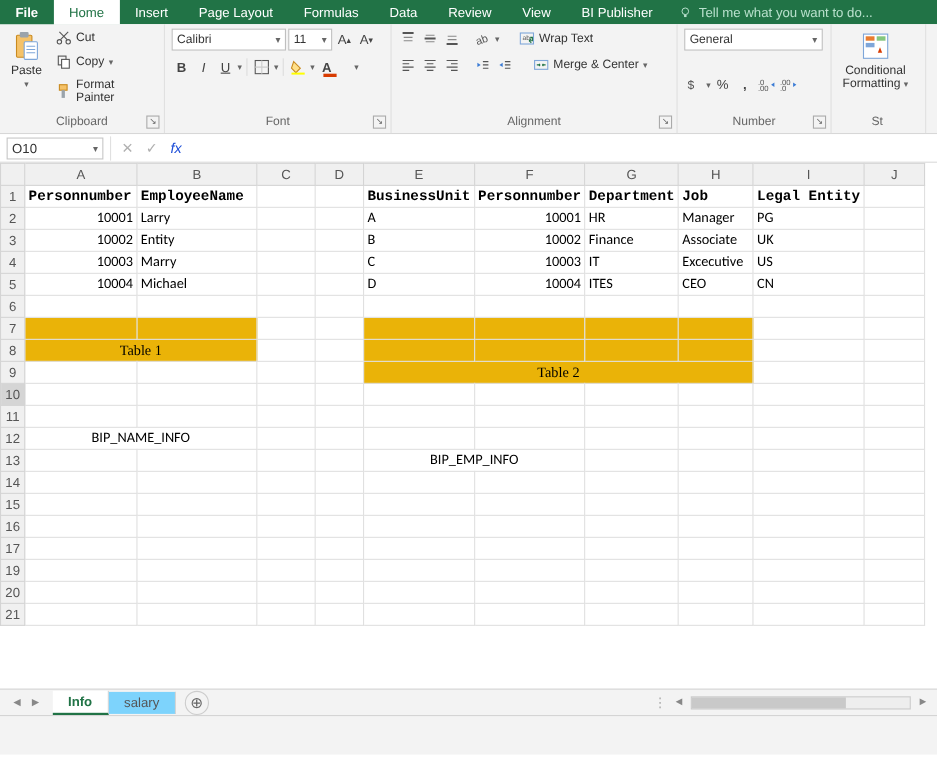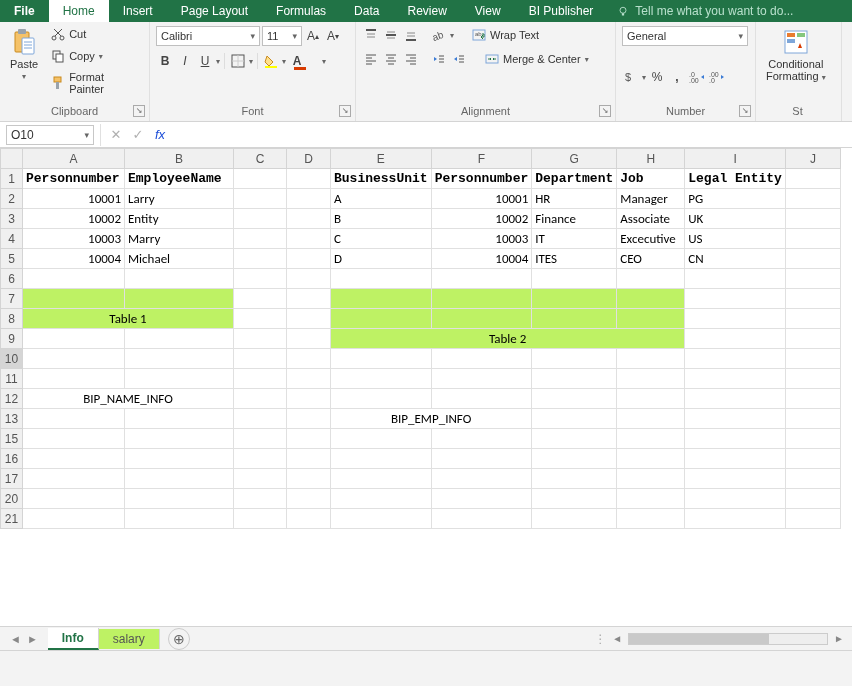--- a/index.html
+++ b/index.html
@@ -43,28 +43,28 @@
   
   .grid-wrap { position: relative; height: 478px; overflow:hidden; background:#fff; }
   table.grid { border-collapse: collapse; table-layout: fixed; }
   .corner { width:22px; height:20px; background:#f0f0f0; border:1px solid #d4d4d4; }
   .colhdr { background:#f0f0f0; border:1px solid #d4d4d4; text-align:center; font-size:12px; color:#555; height:20px; font-weight:normal; }
   .rowhdr { background:#f0f0f0; border:1px solid #d4d4d4; text-align:center; font-size:12px; color:#555; width:22px; font-weight:normal; }
   .rowhdr.active { background:#d5d5d5; }
   td.cell { border:1px solid #e0e0e0; height:20px; font-size:13px; padding:0 3px; overflow:visible; white-space:nowrap; font-family: Calibri, sans-serif; color:#000; }
   td.cell.bold { font-weight:bold;font-family:Liberation Mono, monospace; }
   td.cell.num { text-align:right; }
-  td.cell.orange { background:#bef264; }
+  td.cell.orange { background:#eab308;font-family:Liberation Serif, serif; }
   td.cell.center { text-align:center; }
 
   
   .sheetbar { height:24px; border-top:1px solid #d4d4d4; background:#f3f3f3; display:flex; align-items:center; position:relative; }
   .nav-arrows { display:flex; gap:6px; padding:0 10px; color:#888; }
   .nav-arrows span { cursor:pointer; font-size:11px; }
-  .sheet-tab { padding:3px 14px; font-size:12px; border-right:1px solid #d4d4d4; background:#bef264; cursor:pointer; color:#555; }
+  .sheet-tab { padding:3px 14px; font-size:12px; border-right:1px solid #d4d4d4; background:#7dd3fc; cursor:pointer; color:#555; }
   .sheet-tab.active { background:#fff; color:#217346; border-bottom:2px solid #217346; font-weight:600; }
   .new-sheet { width:22px; height:22px; border:1px solid #ccc; border-radius:11px; margin-left:8px; font-size:14px; color:#666; display:flex; align-items:center; justify-content:center; cursor:pointer; }
   .sheet-scroll { margin-left:auto; display:flex; align-items:center; padding-right:8px; gap:6px; }
   .hscroll { width:200px; height:12px; background:#eee; border:1px solid #ccc; position:relative; }
   .hscroll .thumb { position:absolute; left:0; top:0; bottom:0; width:140px; background:#c9c9c9; }
 
   
   .status { height:36px; background:#f3f3f3; border-top:1px solid #d4d4d4; }
 
   svg { display:block; }
@@ -552,20 +552,33 @@
           <td class="cell"></td>
           <td class="cell"></td>
           <td class="cell"></td>
           <td class="cell center" colspan="2">BIP_EMP_INFO</td>
           <td class="cell"></td>
           <td class="cell"></td>
           <td class="cell"></td>
           <td class="cell"></td>
         </tr>
         <tr>
+          <th class="rowhdr">14</th>
+          <td class="cell"></td>
+          <td class="cell"></td>
+          <td class="cell"></td>
+          <td class="cell"></td>
+          <td class="cell"></td>
+          <td class="cell"></td>
+          <td class="cell"></td>
+          <td class="cell"></td>
+          <td class="cell"></td>
+          <td class="cell"></td>
+        </tr>
+        <tr>
           <th class="rowhdr">15</th>
           <td class="cell"></td>
           <td class="cell"></td>
           <td class="cell"></td>
           <td class="cell"></td>
           <td class="cell"></td>
           <td class="cell"></td>
           <td class="cell"></td>
           <td class="cell"></td>
           <td class="cell"></td>
@@ -579,20 +592,33 @@
           <td class="cell"></td>
           <td class="cell"></td>
           <td class="cell"></td>
           <td class="cell"></td>
           <td class="cell"></td>
           <td class="cell"></td>
           <td class="cell"></td>
         </tr>
         <tr>
           <th class="rowhdr">17</th>
+          <td class="cell"></td>
+          <td class="cell"></td>
+          <td class="cell"></td>
+          <td class="cell"></td>
+          <td class="cell"></td>
+          <td class="cell"></td>
+          <td class="cell"></td>
+          <td class="cell"></td>
+          <td class="cell"></td>
+          <td class="cell"></td>
+        </tr>
+        <tr>
+          <th class="rowhdr">19</th>
           <td class="cell"></td>
           <td class="cell"></td>
           <td class="cell"></td>
           <td class="cell"></td>
           <td class="cell"></td>
           <td class="cell"></td>
           <td class="cell"></td>
           <td class="cell"></td>
           <td class="cell"></td>
           <td class="cell"></td>

